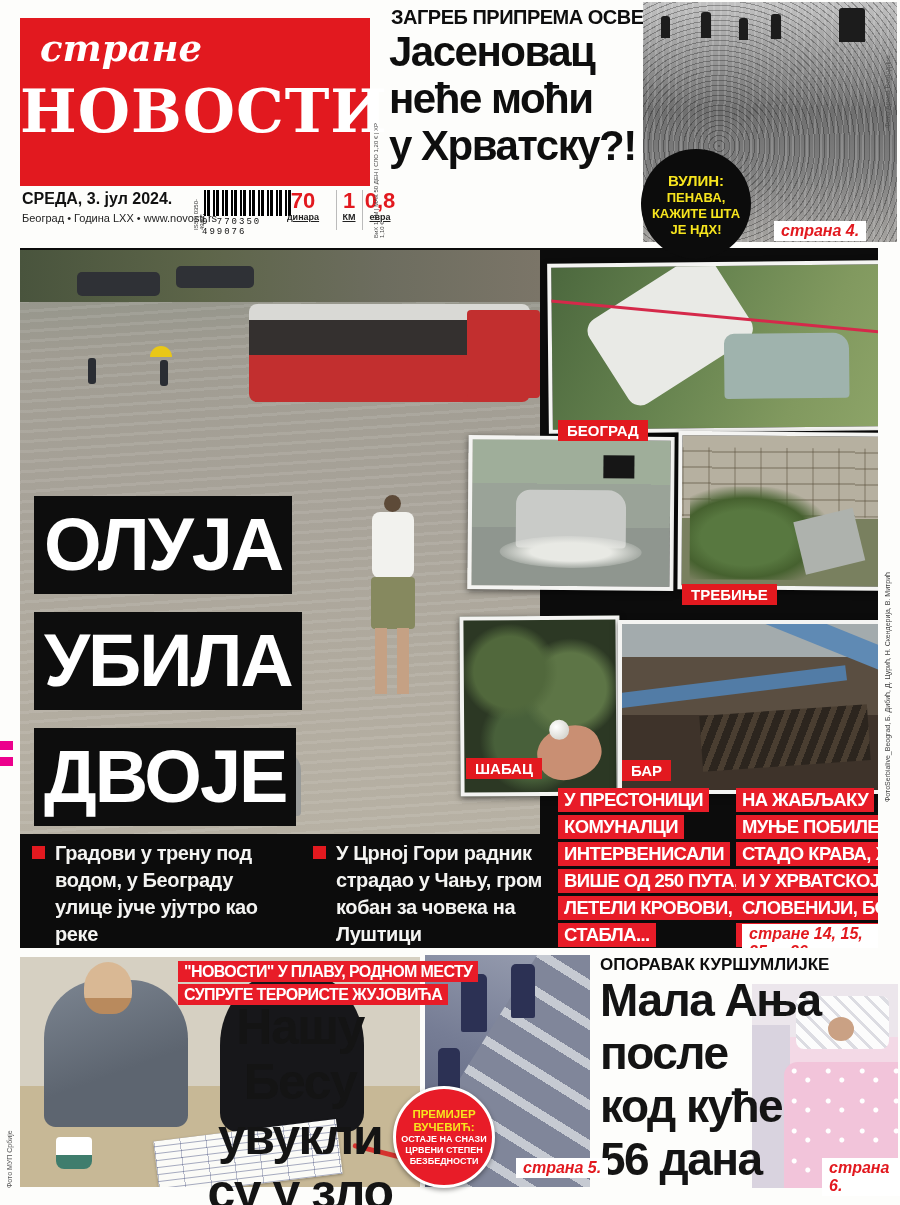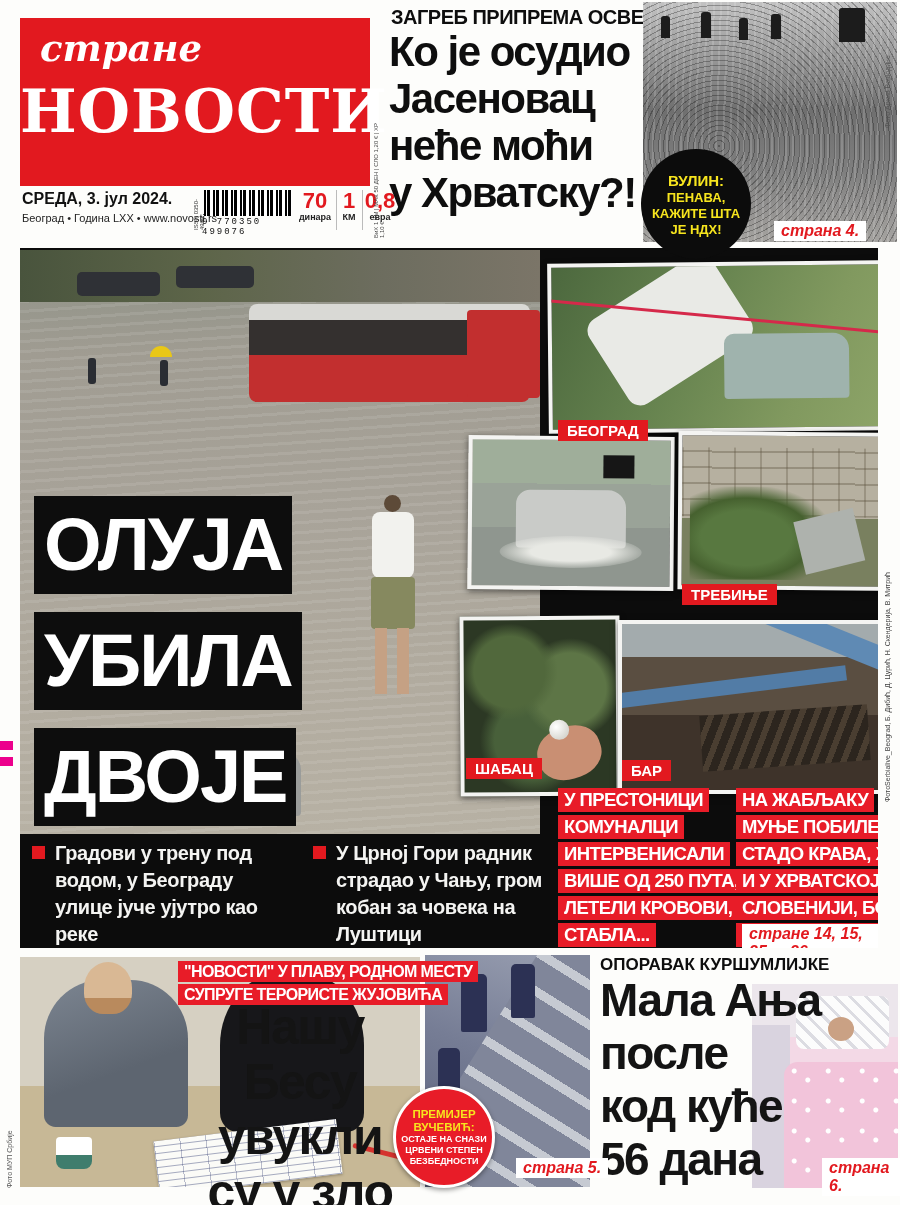--- a/index.html
+++ b/index.html
@@ -16,22 +16,22 @@
   .dateline{left:22px;top:190px;font-size:16px;font-weight:bold;color:#111;}
   .infoline{left:22px;top:212px;font-size:11px;color:#222;}
   .issn-vert{left:193px;top:190px;height:40px;font-size:6px;color:#333;
              writing-mode:vertical-rl;transform:rotate(180deg);}
   .barcode{left:204px;top:190px;width:88px;height:26px;
            background:repeating-linear-gradient(90deg,#000 0 2px,#fff 2px 3px,#000 3px 6px,#fff 6px 9px);}
   .barcode-digits{left:202px;top:217px;width:92px;font-family:"Liberation Mono",monospace;
                   font-size:9px;color:#111;letter-spacing:2px;}
   .pricecol{top:190px;height:40px;text-align:center;}
   .pricecol .v{color:#e2191f;font-weight:bold;font-size:22px;line-height:22px;}
-  .pricecol .u{color:#222;font-weight:bold;font-size:9px;}
-  .p1{left:296px;width:38px;}
+  .pricecol .u{color:#222;font-weight:bold;font-size:9px;text-decoration:underline;}
+  .p1{left:284px;width:38px;}
   .p2{left:336px;width:24px;border-left:1px solid #bbb;}
   .p3{left:362px;width:34px;border-left:1px solid #bbb;}
   .foreign-vert{left:373px;top:116px;height:122px;font-size:6px;color:#444;
                 writing-mode:vertical-rl;transform:rotate(180deg);}
 
   
   .ts-kicker{left:391px;top:6px;font-size:20px;font-weight:bold;color:#0e0e0e;letter-spacing:-.5px;}
   .ts-headline{left:389px;top:28px;width:260px;font-size:42px;line-height:47px;
                font-weight:bold;color:#0e0e0e;letter-spacing:-1.5px;}
   .bw-photo{left:643px;top:2px;width:254px;height:240px;overflow:hidden;
@@ -205,21 +205,20 @@
     <div class="u">КМ</div>
   </div>
   <div class="abs pricecol p3">
     <div class="v">0,8</div>
     <div class="u">евра</div>
   </div>
   <div class="abs foreign-vert">БиХ 1 КМ | МАК 50 ДЕН | СЛО 1,20 € | ХР 1,10 €</div>
 
   <div class="abs ts-kicker">ЗАГРЕБ ПРИПРЕМА ОСВЕТУ</div>
   <div class="abs ts-headline">
-    <div>Ко је осудио</div>
     <div>Јасеновац</div>
     <div>неће моћи</div>
     <div>у Хрватску?!</div>
   </div>
   <div class="abs bw-photo">
     <div class="bw-noise"></div>
     <div class="bw-fig" style="left:18px;top:14px;width:9px;height:22px;"></div>
     <div class="bw-fig" style="left:58px;top:10px;width:10px;height:26px;"></div>
     <div class="bw-fig" style="left:96px;top:16px;width:9px;height:22px;"></div>
     <div class="bw-fig" style="left:128px;top:12px;width:10px;height:25px;"></div>

